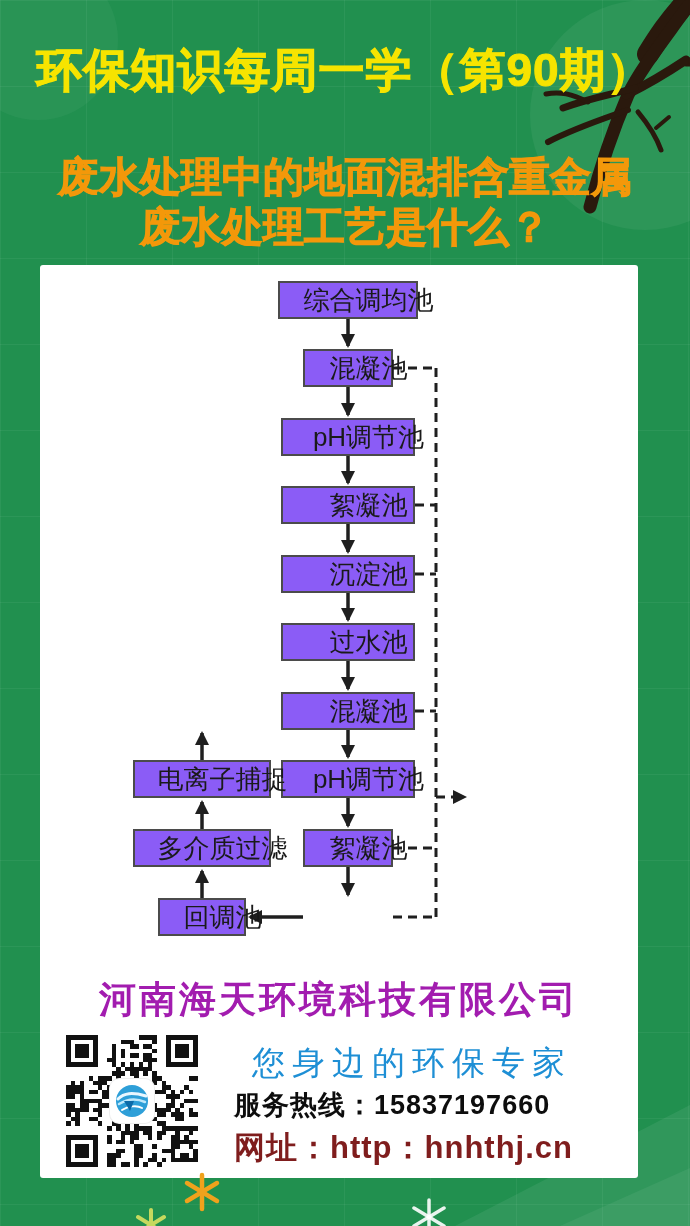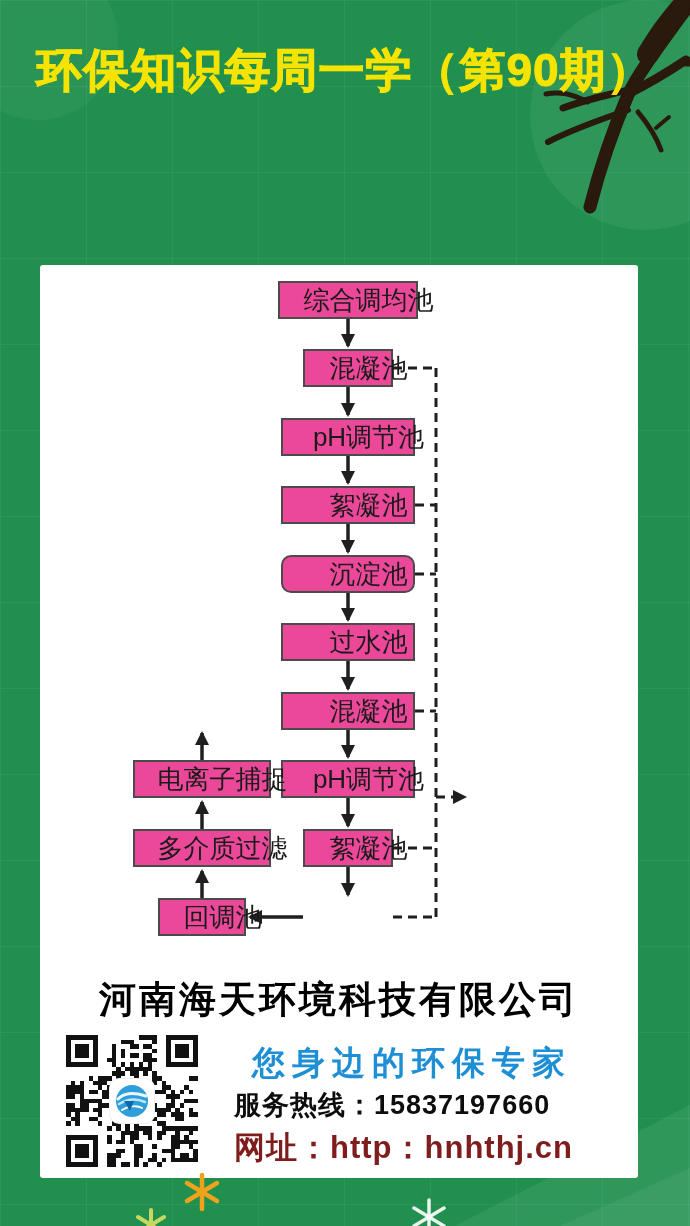--- a/index.html
+++ b/index.html
@@ -25,36 +25,36 @@
     -webkit-text-stroke:1px #f3980a;
   }
   
   .card{
     left:40px; top:265px; width:598px; height:913px;
     background:#ffffff; border-radius:3px;
   }
   
   .fbox{
     position:absolute; box-sizing:border-box; height:38px;
-    border:2px solid #4b4b4b; background:#ec4899;
+    border:2px solid #4b4b4b; background:#8b5cf6;
     display:flex; align-items:center; justify-content:center;
     font-size:26px; color:#1a1a1a; font-weight:500; white-space:nowrap;padding-left:41px;
   }
   .sludge{
     position:absolute; left:427px; top:499px; width:130px;
     font-size:26px; line-height:33px; color:#1a1a1a; font-weight:500; text-align:center;
   }
   
   .company{
     position:absolute; left:24px; top:710px; width:550px; text-align:center;
-    font-size:37px; font-weight:900; color:#000000; letter-spacing:3px; white-space:nowrap;
+    font-size:37px; font-weight:900; color:#a21caf; letter-spacing:3px; white-space:nowrap;
   }
   .slogan{
     position:absolute; left:192px; top:776px; width:360px; text-align:center;
-    font-size:33px; font-weight:700; color:#1e8fd5; letter-spacing:7px; white-space:nowrap;
+    font-size:33px; font-weight:400; color:#1e8fd5; letter-spacing:7px; white-space:nowrap;
   }
   .hotline{
     position:absolute; left:194px; top:822px;
     font-size:27px; font-weight:900; color:#0d0d0d; letter-spacing:1px; white-space:nowrap;
   }
   .website{
     position:absolute; left:194px; top:862px;
     font-size:31px; font-weight:900; color:#7f1d1d; letter-spacing:1px; white-space:nowrap;
   }
   .qr-wrap{ position:absolute; left:26px; top:770px; width:132px; height:132px; }
@@ -84,20 +84,24 @@
       <path d="M196,60 C172,76 154,86 136,95" stroke-width="9"></path>
       <path d="M145,88 C120,95 100,98 73,108" stroke-width="7"></path>
       <path d="M98,102 C82,94 70,91 56,94" stroke-width="5"></path>
       <path d="M138,110 C110,120 85,128 58,142" stroke-width="6"></path>
       <path d="M148,112 C158,124 166,136 171,150" stroke-width="5"></path>
       <path d="M166,128 L179,117" stroke-width="4"></path>
     </g>
   </svg>
 
   <div class="abs main-title">环保知识每周一学（第90期）</div>
+  <div class="abs question">
+    <div>废水处理中的地面混排含重金属</div>
+    <div>废水处理工艺是什么？</div>
+  </div>
 
   <div class="abs card">
 
     <svg class="abs" style="left:0;top:0;" width="598" height="913" viewBox="0 0 598 913">
       <defs>
         <marker id="ah" markerUnits="userSpaceOnUse" markerWidth="16" markerHeight="16" refX="12" refY="7" orient="auto">
           <path d="M0,0 L14,7 L0,14 Z" fill="#1f1f1f"></path>
         </marker>
       </defs>
       <g stroke="#1f1f1f" stroke-width="3.5" fill="none">
@@ -124,21 +128,21 @@
         <line x1="353" y1="583" x2="396" y2="583"></line>
         <line x1="353" y1="652" x2="396" y2="652"></line>
         <line x1="396" y1="532" x2="425" y2="532" marker-end="url(#ah)"></line>
       </g>
     </svg>
 
     <div class="fbox" style="left:238px;top:16px; width:140px;">综合调均池</div>
     <div class="fbox" style="left:263px;top:84px; width:90px;">混凝池</div>
     <div class="fbox" style="left:241px;top:153px;width:134px;">pH调节池</div>
     <div class="fbox" style="left:241px;top:221px;width:134px;">絮凝池</div>
-    <div class="fbox" style="left:241px;top:290px;width:134px;border-radius:10px;">沉淀池</div>
+    <div class="fbox" style="left:241px;top:290px;width:134px;">沉淀池</div>
     <div class="fbox" style="left:241px;top:358px;width:134px;">过水池</div>
     <div class="fbox" style="left:241px;top:427px;width:134px;">混凝池</div>
     <div class="fbox" style="left:241px;top:495px;width:134px;">pH调节池</div>
     <div class="fbox" style="left:263px;top:564px;width:90px;">絮凝池</div>
 
     <div class="fbox" style="left:93px; top:495px;width:138px;">电离子捕捉</div>
     <div class="fbox" style="left:93px; top:564px;width:138px;">多介质过滤</div>
     <div class="fbox" style="left:118px;top:633px;width:88px;">回调池</div>
 
 

